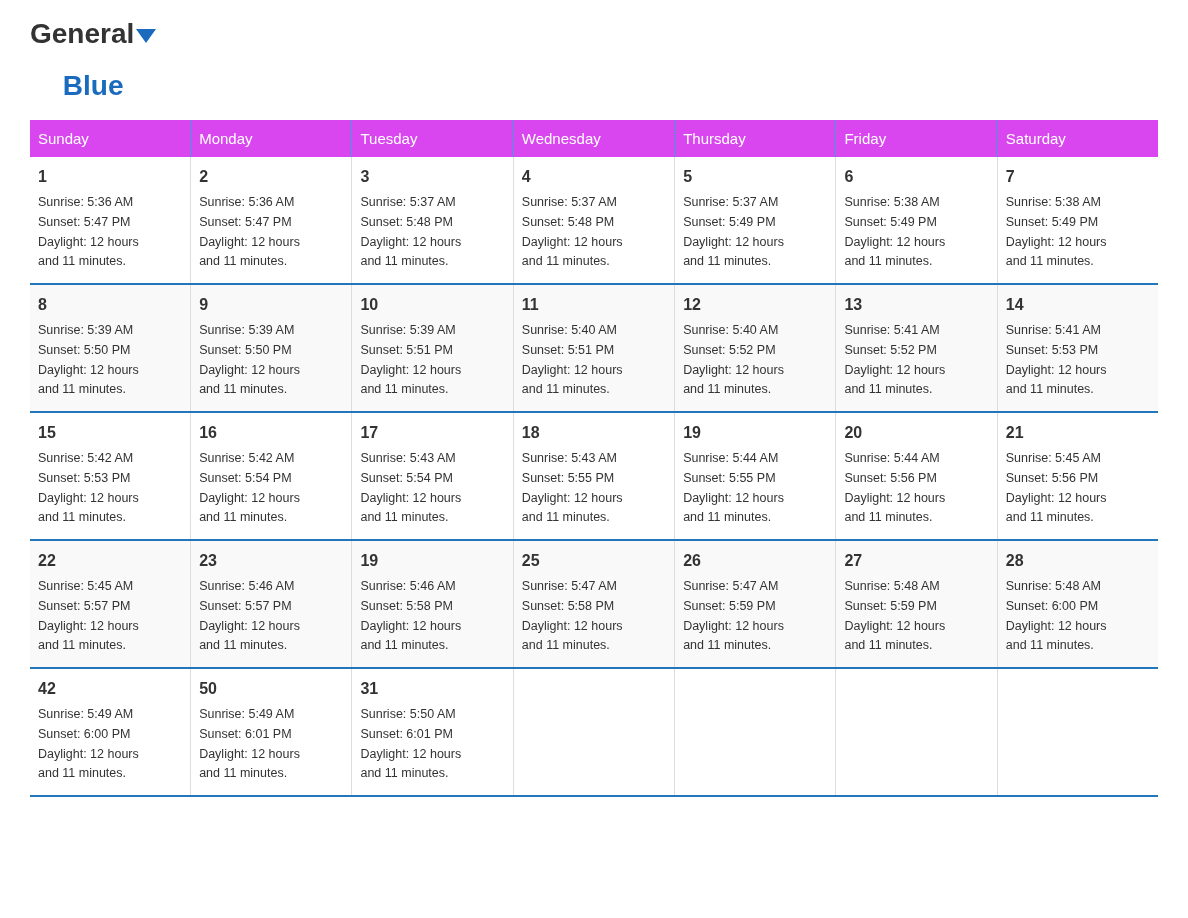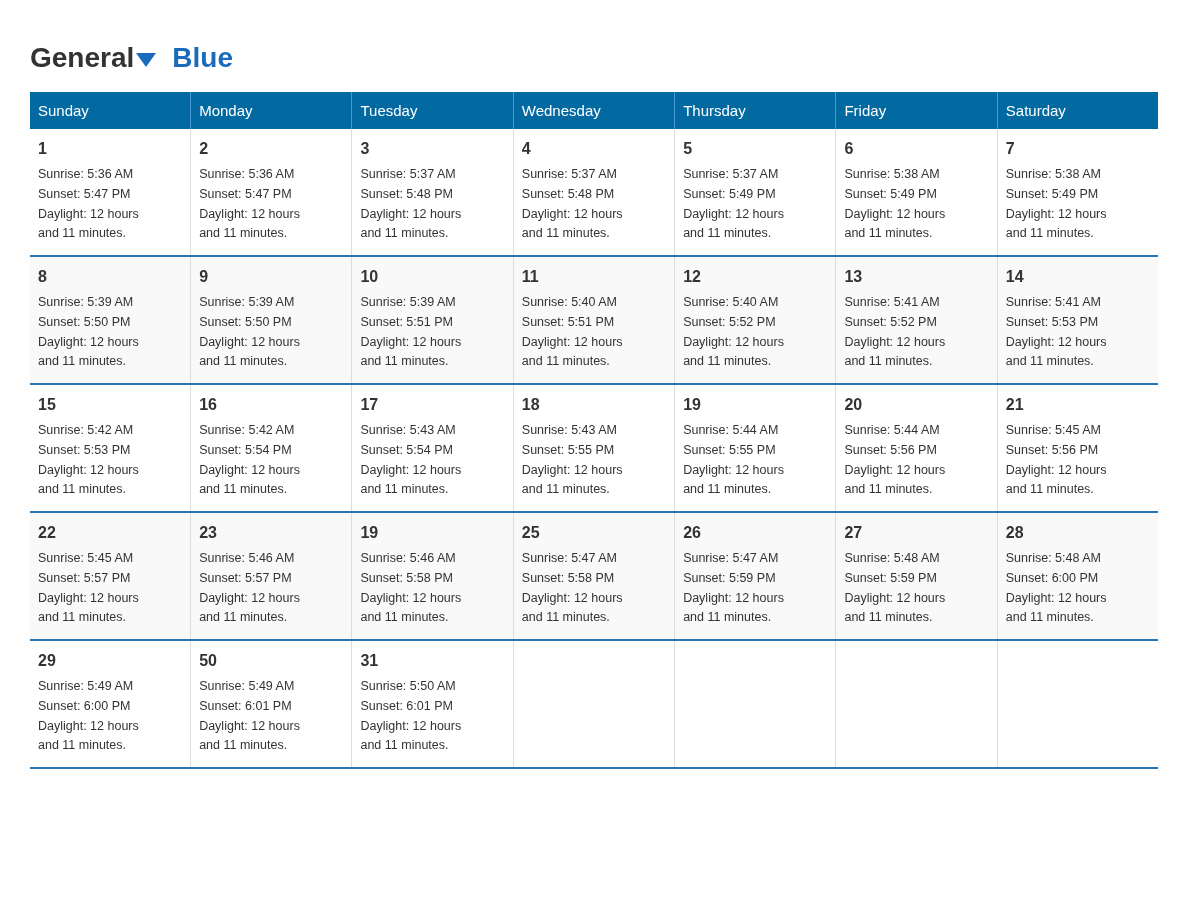--- a/index.html
+++ b/index.html
@@ -11,23 +11,22 @@
       padding: 20px 30px;
     }
     .header {
       display: flex;
       justify-content: space-between;
       align-items: flex-start;
       margin-bottom: 20px;
     }
     .logo {
       display: flex;
-      flex-direction: row;
-      align-items: flex-end;
-      gap: 16px;
+      flex-direction: column;
+      align-items: center;
     }
     .logo-text {
       font-size: 28px;
       font-weight: bold;
       color: #333;
       line-height: 1;
     }
     .logo-triangle {
       display: inline-block;
       width: 0;
@@ -58,21 +57,21 @@
       font-size: 22px;
       color: #555;
       margin-top: 4px;
     }
     table {
       width: 100%;
       border-collapse: collapse;
       font-size: 13px;
     }
     thead tr th {
-      background: #0369a1;
+      background: #d946ef;
       color: #fff;
       padding: 10px 8px;
       text-align: left;
       font-size: 15px;
       font-weight: normal;
       border-right: 1px solid #4499dd;
     }
     thead tr th:last-child { border-right: none; }
     tbody tr {
       border-bottom: 2px solid #2277bb;
@@ -161,21 +160,21 @@
       <tr>
         <td><span class="day-num">22</span><span class="day-info">Sunrise: 5:45 AM<br>Sunset: 5:57 PM<br>Daylight: 12 hours<br>and 11 minutes.</span></td>
         <td><span class="day-num">23</span><span class="day-info">Sunrise: 5:46 AM<br>Sunset: 5:57 PM<br>Daylight: 12 hours<br>and 11 minutes.</span></td>
         <td><span class="day-num">19</span><span class="day-info">Sunrise: 5:46 AM<br>Sunset: 5:58 PM<br>Daylight: 12 hours<br>and 11 minutes.</span></td>
         <td><span class="day-num">25</span><span class="day-info">Sunrise: 5:47 AM<br>Sunset: 5:58 PM<br>Daylight: 12 hours<br>and 11 minutes.</span></td>
         <td><span class="day-num">26</span><span class="day-info">Sunrise: 5:47 AM<br>Sunset: 5:59 PM<br>Daylight: 12 hours<br>and 11 minutes.</span></td>
         <td><span class="day-num">27</span><span class="day-info">Sunrise: 5:48 AM<br>Sunset: 5:59 PM<br>Daylight: 12 hours<br>and 11 minutes.</span></td>
         <td><span class="day-num">28</span><span class="day-info">Sunrise: 5:48 AM<br>Sunset: 6:00 PM<br>Daylight: 12 hours<br>and 11 minutes.</span></td>
       </tr>
       <tr>
-        <td><span class="day-num">29</span><span class="day-info">Sunrise: 5:49 AM<br>Sunset: 6:00 PM<br>Daylight: 12 hours<br>and 11 minutes.</span></td>
+        <td><span class="day-num">42</span><span class="day-info">Sunrise: 5:49 AM<br>Sunset: 6:00 PM<br>Daylight: 12 hours<br>and 11 minutes.</span></td>
         <td><span class="day-num">50</span><span class="day-info">Sunrise: 5:49 AM<br>Sunset: 6:01 PM<br>Daylight: 12 hours<br>and 11 minutes.</span></td>
         <td><span class="day-num">31</span><span class="day-info">Sunrise: 5:50 AM<br>Sunset: 6:01 PM<br>Daylight: 12 hours<br>and 11 minutes.</span></td>
         <td class="empty-cell"></td>
         <td class="empty-cell"></td>
         <td class="empty-cell"></td>
         <td class="empty-cell"></td>
       </tr>
     </tbody>
 </table>
 

